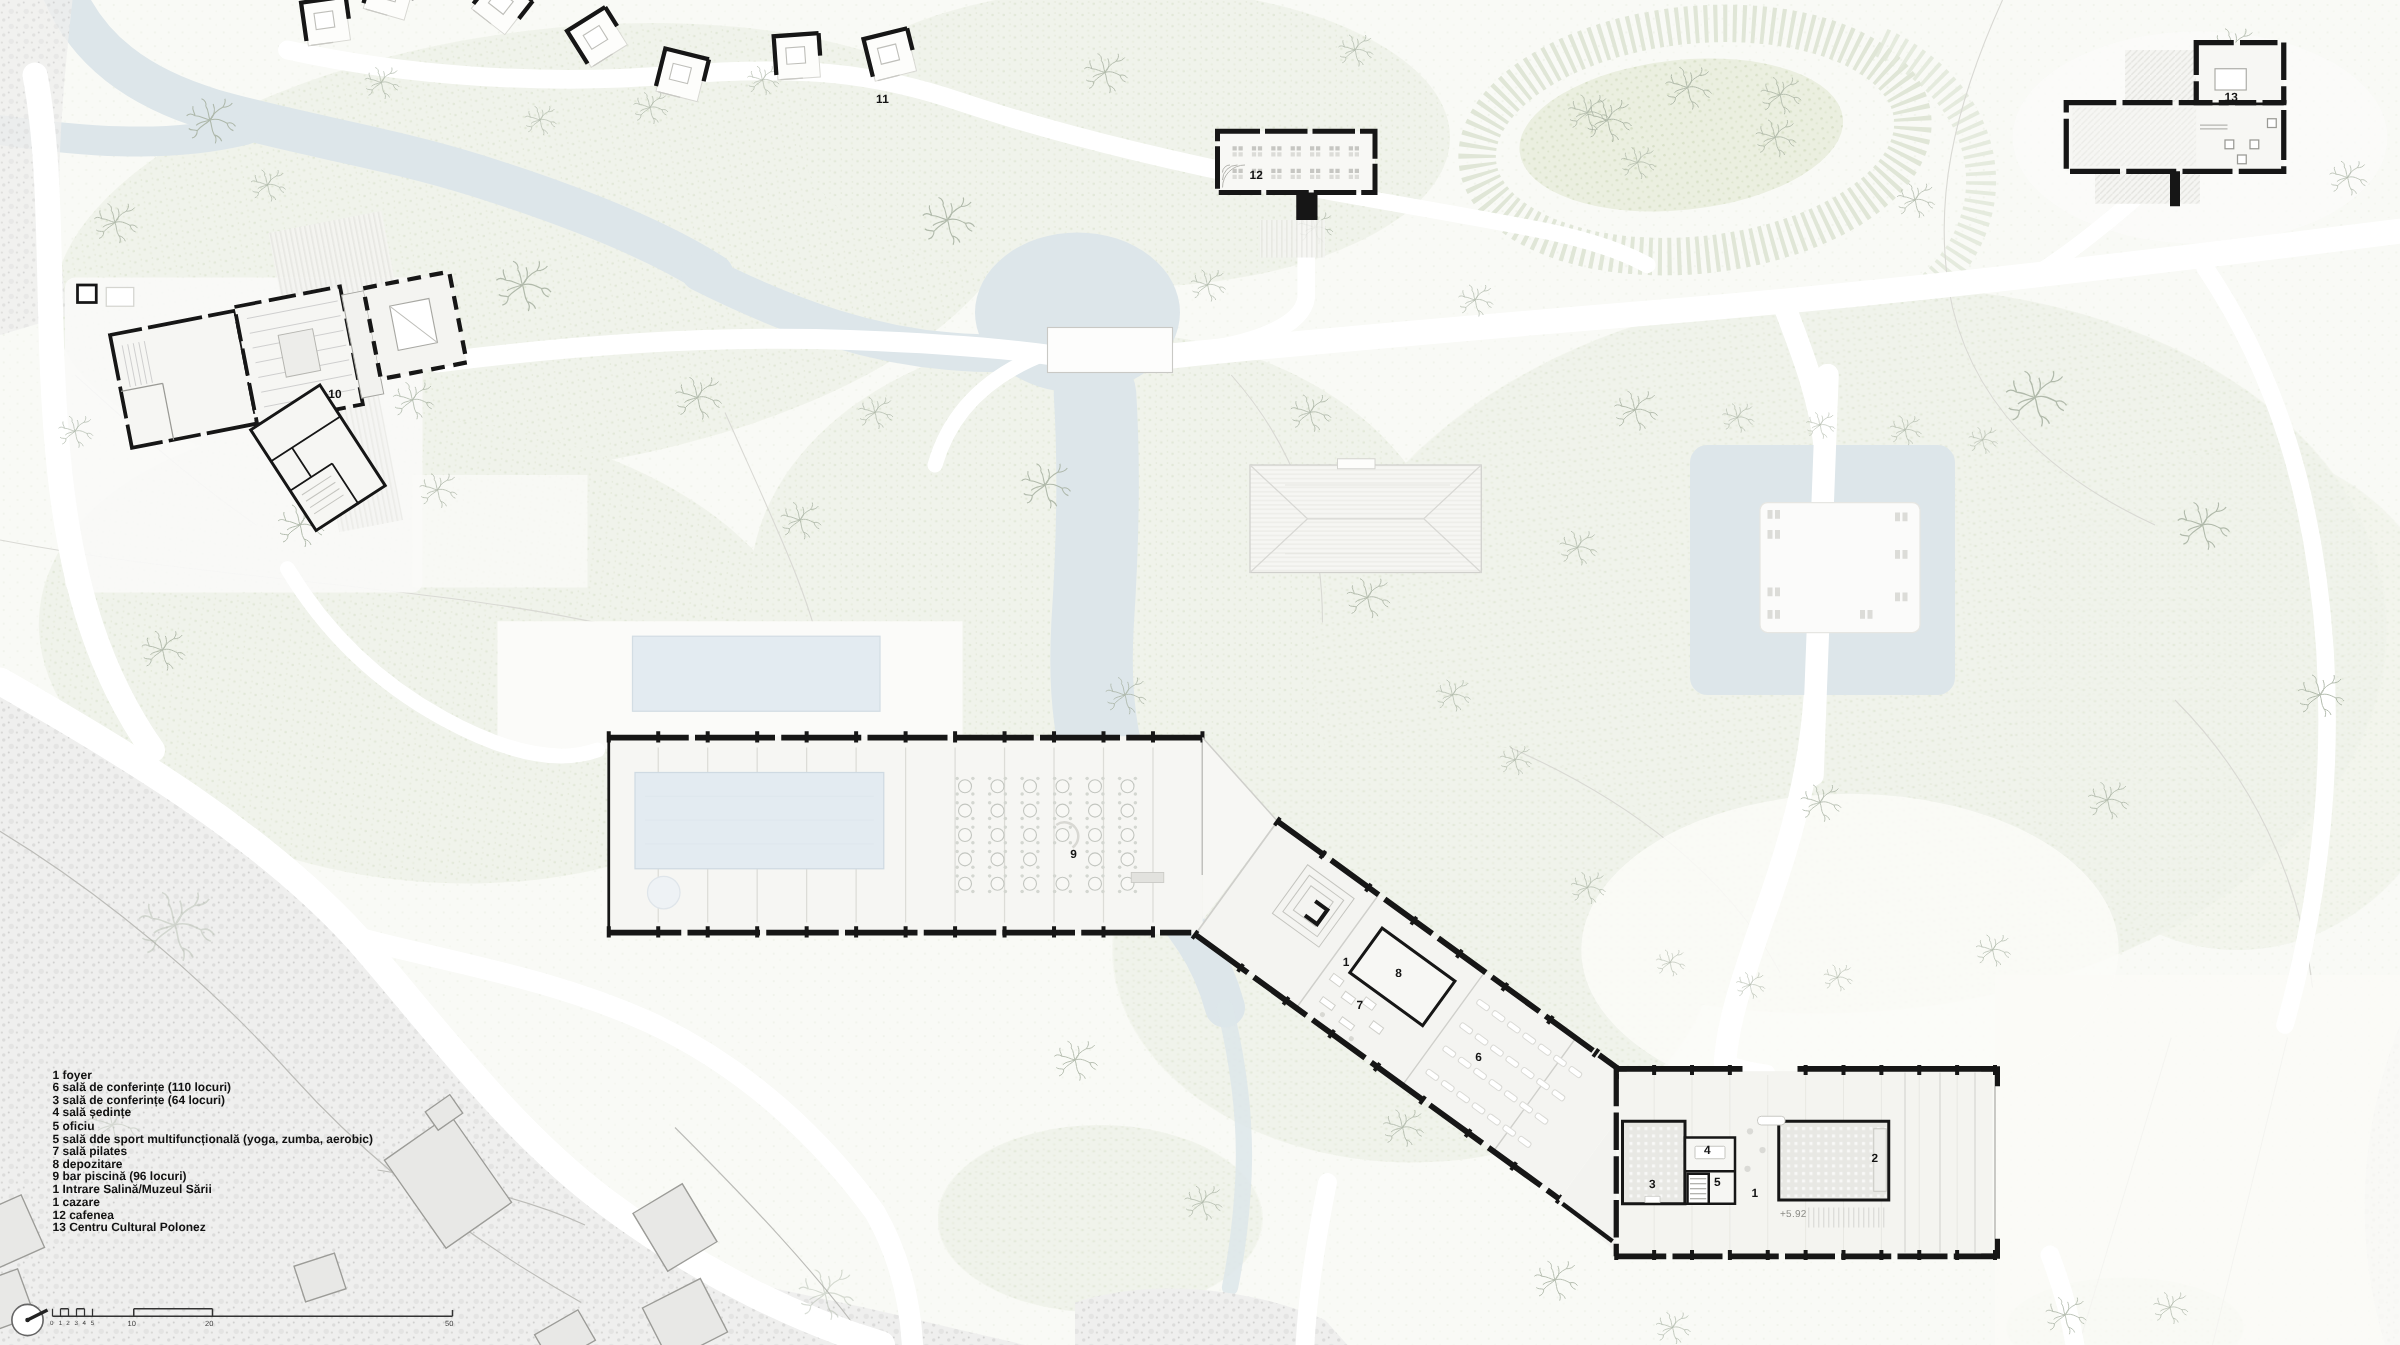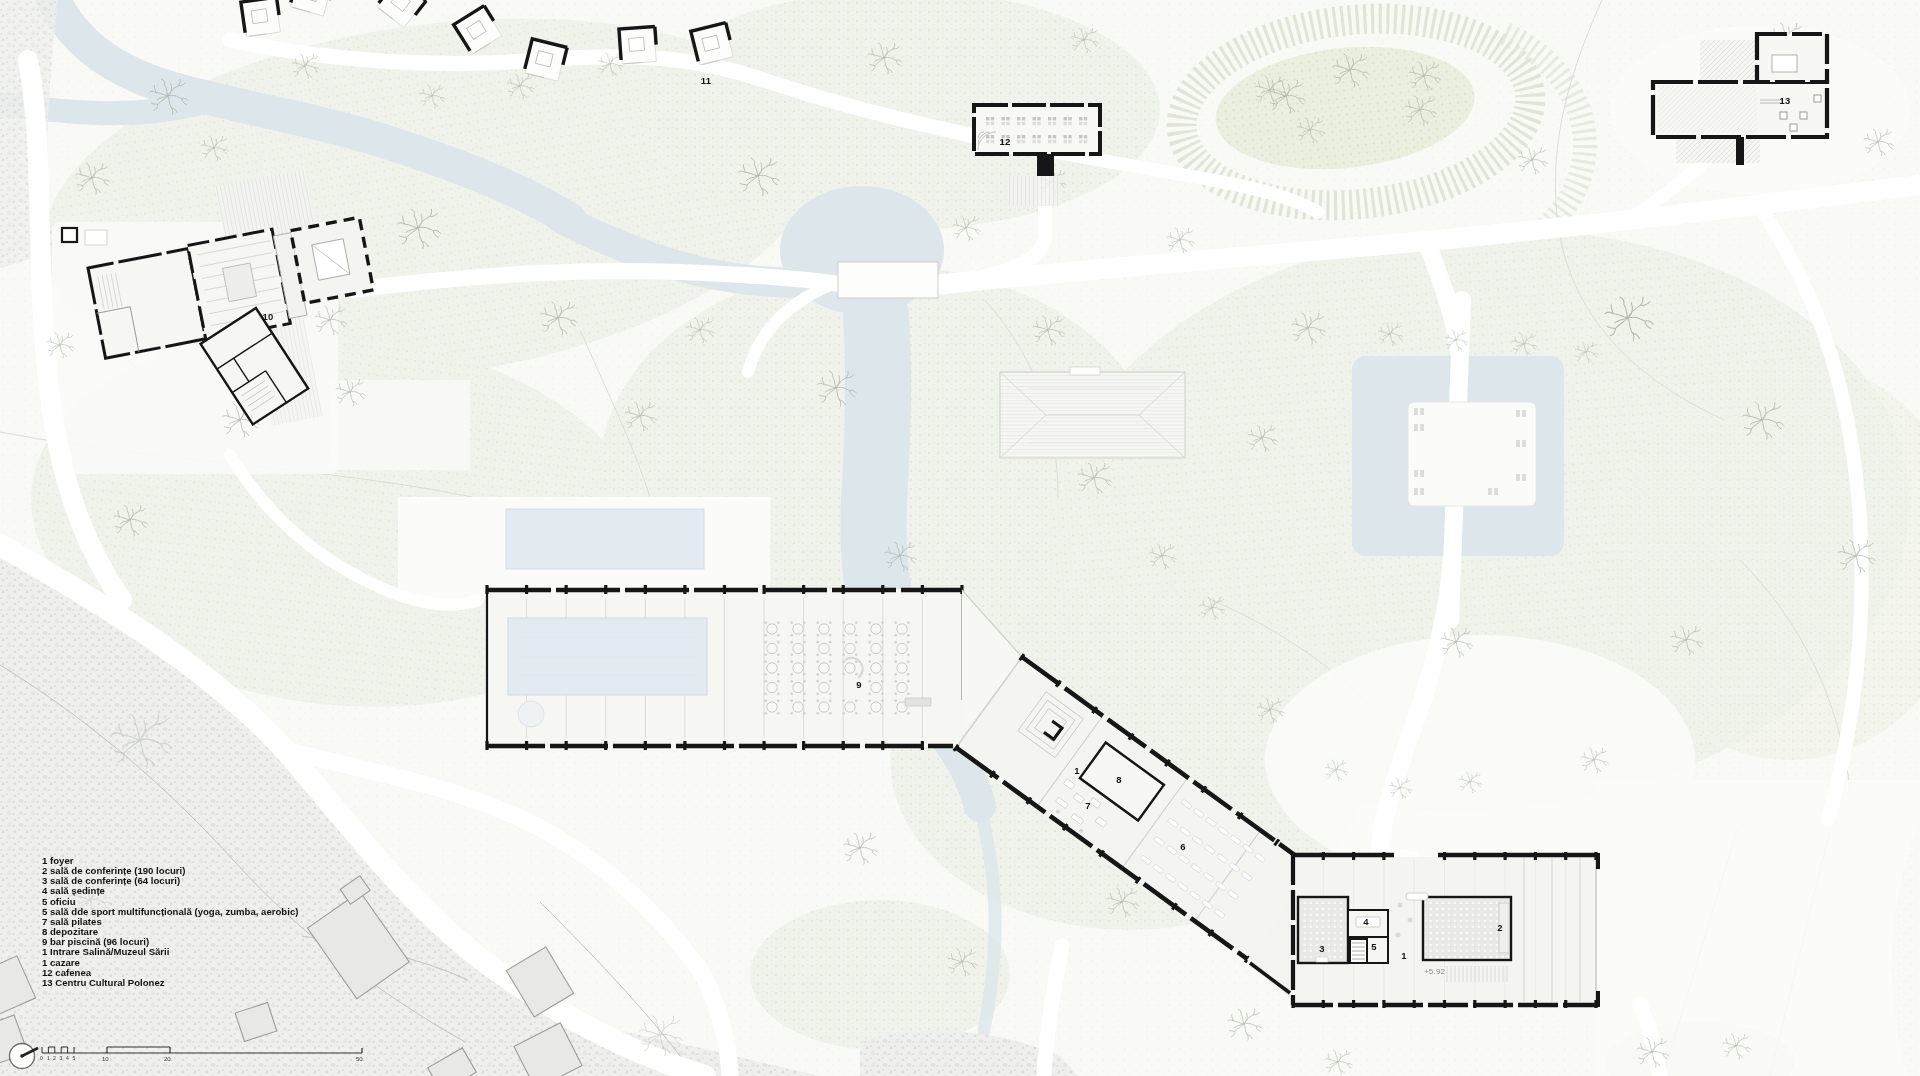--- a/index.html
+++ b/index.html
@@ -771,38 +771,38 @@
     <text class="scaletxt" x="59.5" y="1060" font-size="5">3</text>
     <text class="scaletxt" x="66" y="1060" font-size="5">4</text>
     <text class="scaletxt" x="72.5" y="1060" font-size="5">5</text>
     <text class="scaletxt" x="102" y="1061" font-size="6">10</text>
     <text class="scaletxt" x="164" y="1061" font-size="6">20</text>
     <text class="scaletxt" x="356" y="1061" font-size="6">50</text>
   </g>
 </svg>
 
 <div class="plan-label" style="left:1005px;top:141px">12</div>
-<div class="plan-label" style="left:1785px;top:100px">13</div>
+<div class="plan-label" style="left:1785px;top:78px">13</div>
 <div class="plan-label" style="left:268px;top:316px">10</div>
 <div class="plan-label" style="left:706px;top:80px">11</div>
 <div class="plan-label" style="left:859px;top:684px">9</div>
 <div class="plan-label" style="left:1077px;top:770px">1</div>
 <div class="plan-label" style="left:1119px;top:779px">8</div>
 <div class="plan-label" style="left:1088px;top:805px">7</div>
 <div class="plan-label" style="left:1183px;top:846px">6</div>
 <div class="plan-label" style="left:1322px;top:948px">3</div>
 <div class="plan-label" style="left:1366px;top:921px">4</div>
 <div class="plan-label" style="left:1374px;top:946px">5</div>
 <div class="plan-label" style="left:1404px;top:955px">1</div>
 <div class="plan-label" style="left:1500px;top:927px">2</div>
 <div class="plan-label elev" style="left:1424px;top:971px">+5.92</div>
 
 <div id="legend">
   <div class="legend-row">1 foyer</div>
-  <div class="legend-row">2 sală de conferințe (190 locuri)</div>
+  <div class="legend-row">6 sală de conferințe (110 locuri)</div>
   <div class="legend-row">3 sală de conferințe (64 locuri)</div>
   <div class="legend-row">4 sală ședințe</div>
   <div class="legend-row">5 oficiu</div>
   <div class="legend-row">5 sală dde sport multifuncțională (yoga, zumba, aerobic)</div>
   <div class="legend-row">7 sală pilates</div>
   <div class="legend-row">8 depozitare</div>
   <div class="legend-row">9 bar piscină (96 locuri)</div>
   <div class="legend-row">1 Intrare Salină/Muzeul Sării</div>
   <div class="legend-row">1 cazare</div>
   <div class="legend-row">12 cafenea</div>

